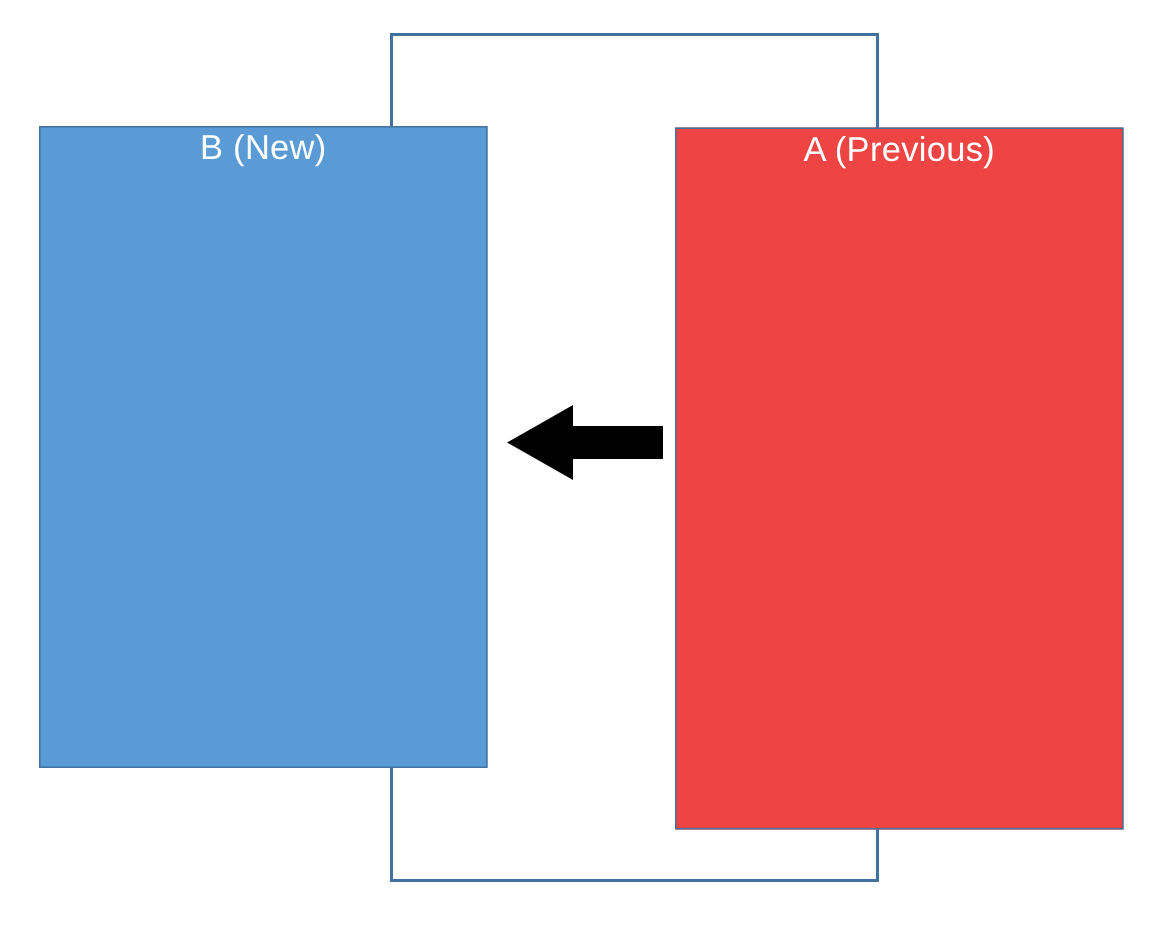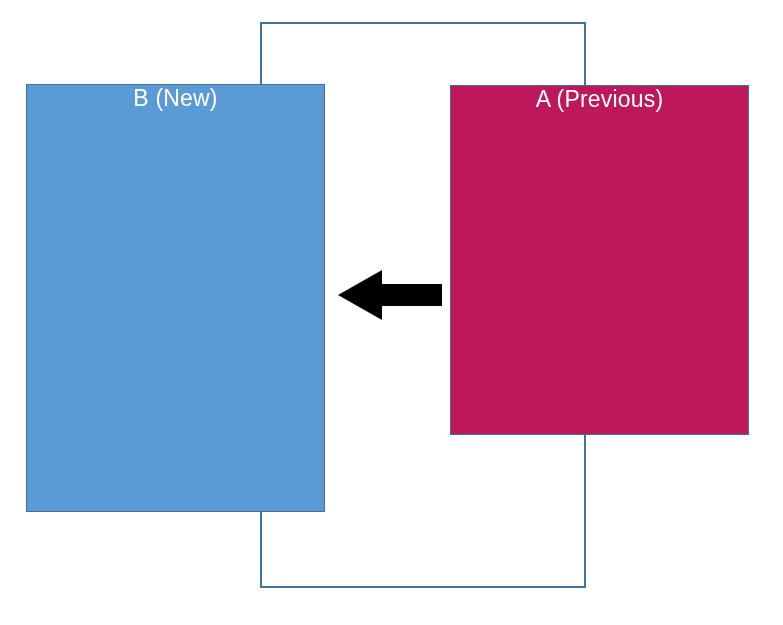--- a/index.html
+++ b/index.html
@@ -43,22 +43,22 @@
     left: 26px;
     top: 84px;
     width: 299px;
     height: 428px;
     background: #5B9BD5;
   }
   .node-box-previous {
     left: 450px;
     top: 85px;
     width: 299px;
-    height: 350px;
-    background: #be185d;
+    height: 468px;
+    background: #ef4444;
   }
   .node-label {
     color: #FFFFFF;
     font-size: 23px;
     font-family: "Liberation Sans", sans-serif;
     font-weight: 400;
     letter-spacing: 0.2px;
     line-height: 1.2;
     text-align: center;
     user-select: none;

